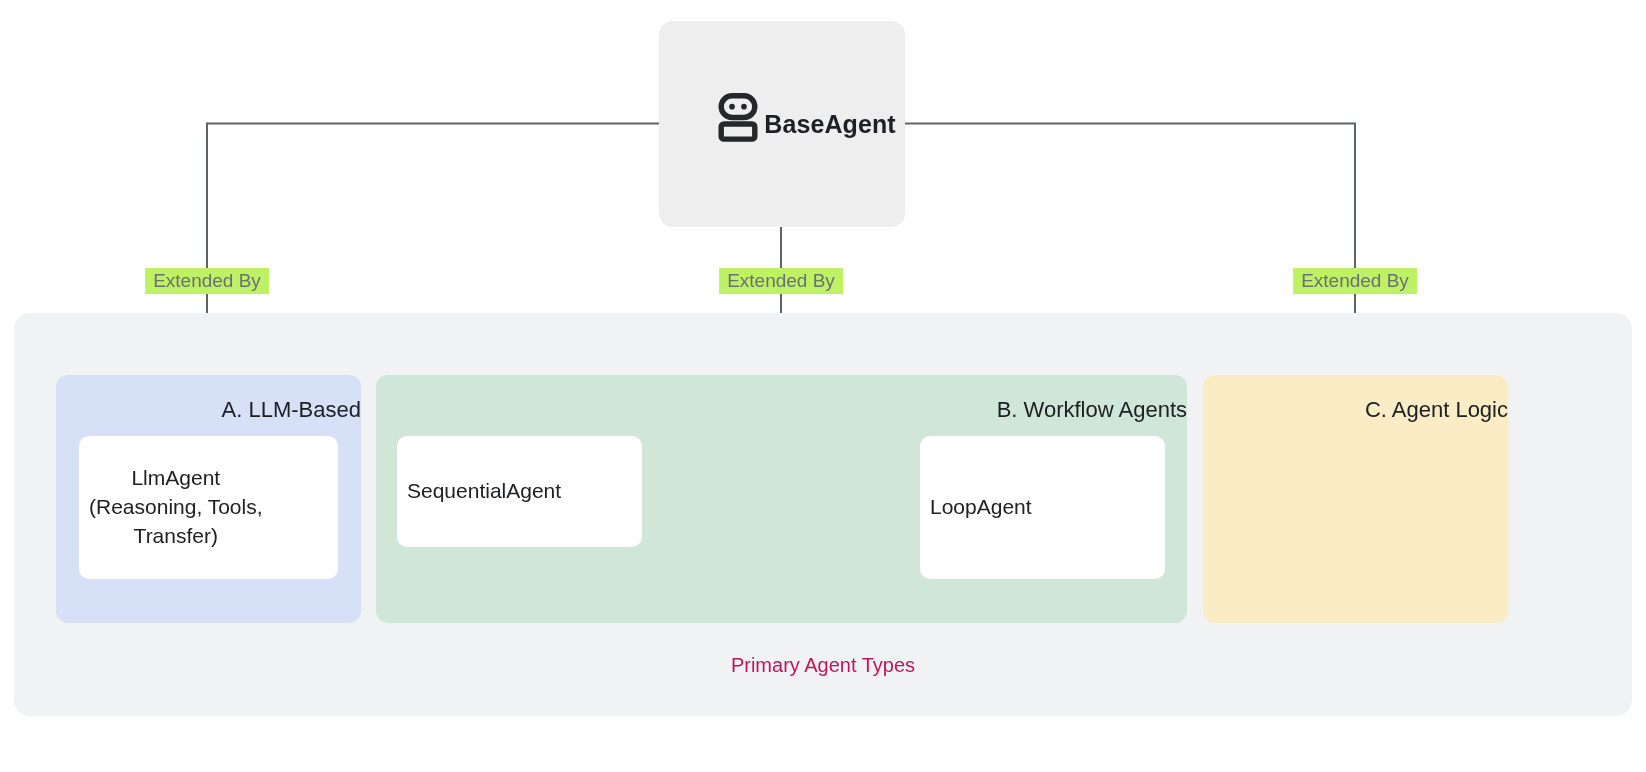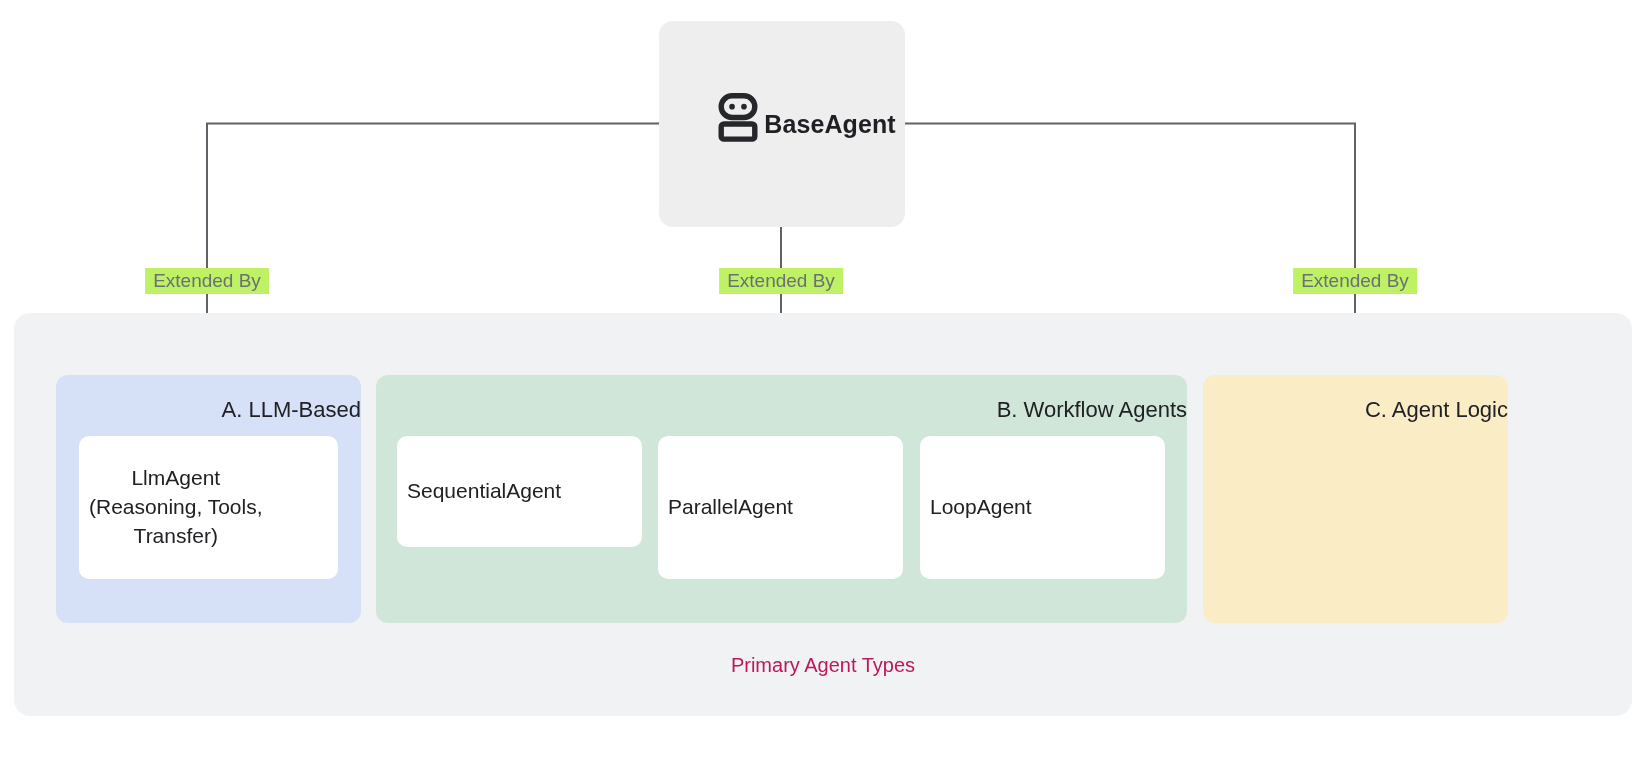--- a/index.html
+++ b/index.html
@@ -191,23 +191,20 @@
   <div class="agent-card card-llm">
     <span>LlmAgent<br>(Reasoning, Tools,<br>Transfer)</span>
   </div>
 
   <div class="panel panel-b">
     <div class="panel-title">B. Workflow Agents</div>
   </div>
   <div class="agent-card card-seq">
     <span>SequentialAgent</span>
   </div>
-  <div class="agent-card card-par">
-    <span>ParallelAgent</span>
-  </div>
   <div class="agent-card card-loop">
     <span>LoopAgent</span>
   </div>
 
   <div class="panel panel-c">
     <div class="panel-title">C. Agent Logic</div>
   </div>
 
 </div>
 

